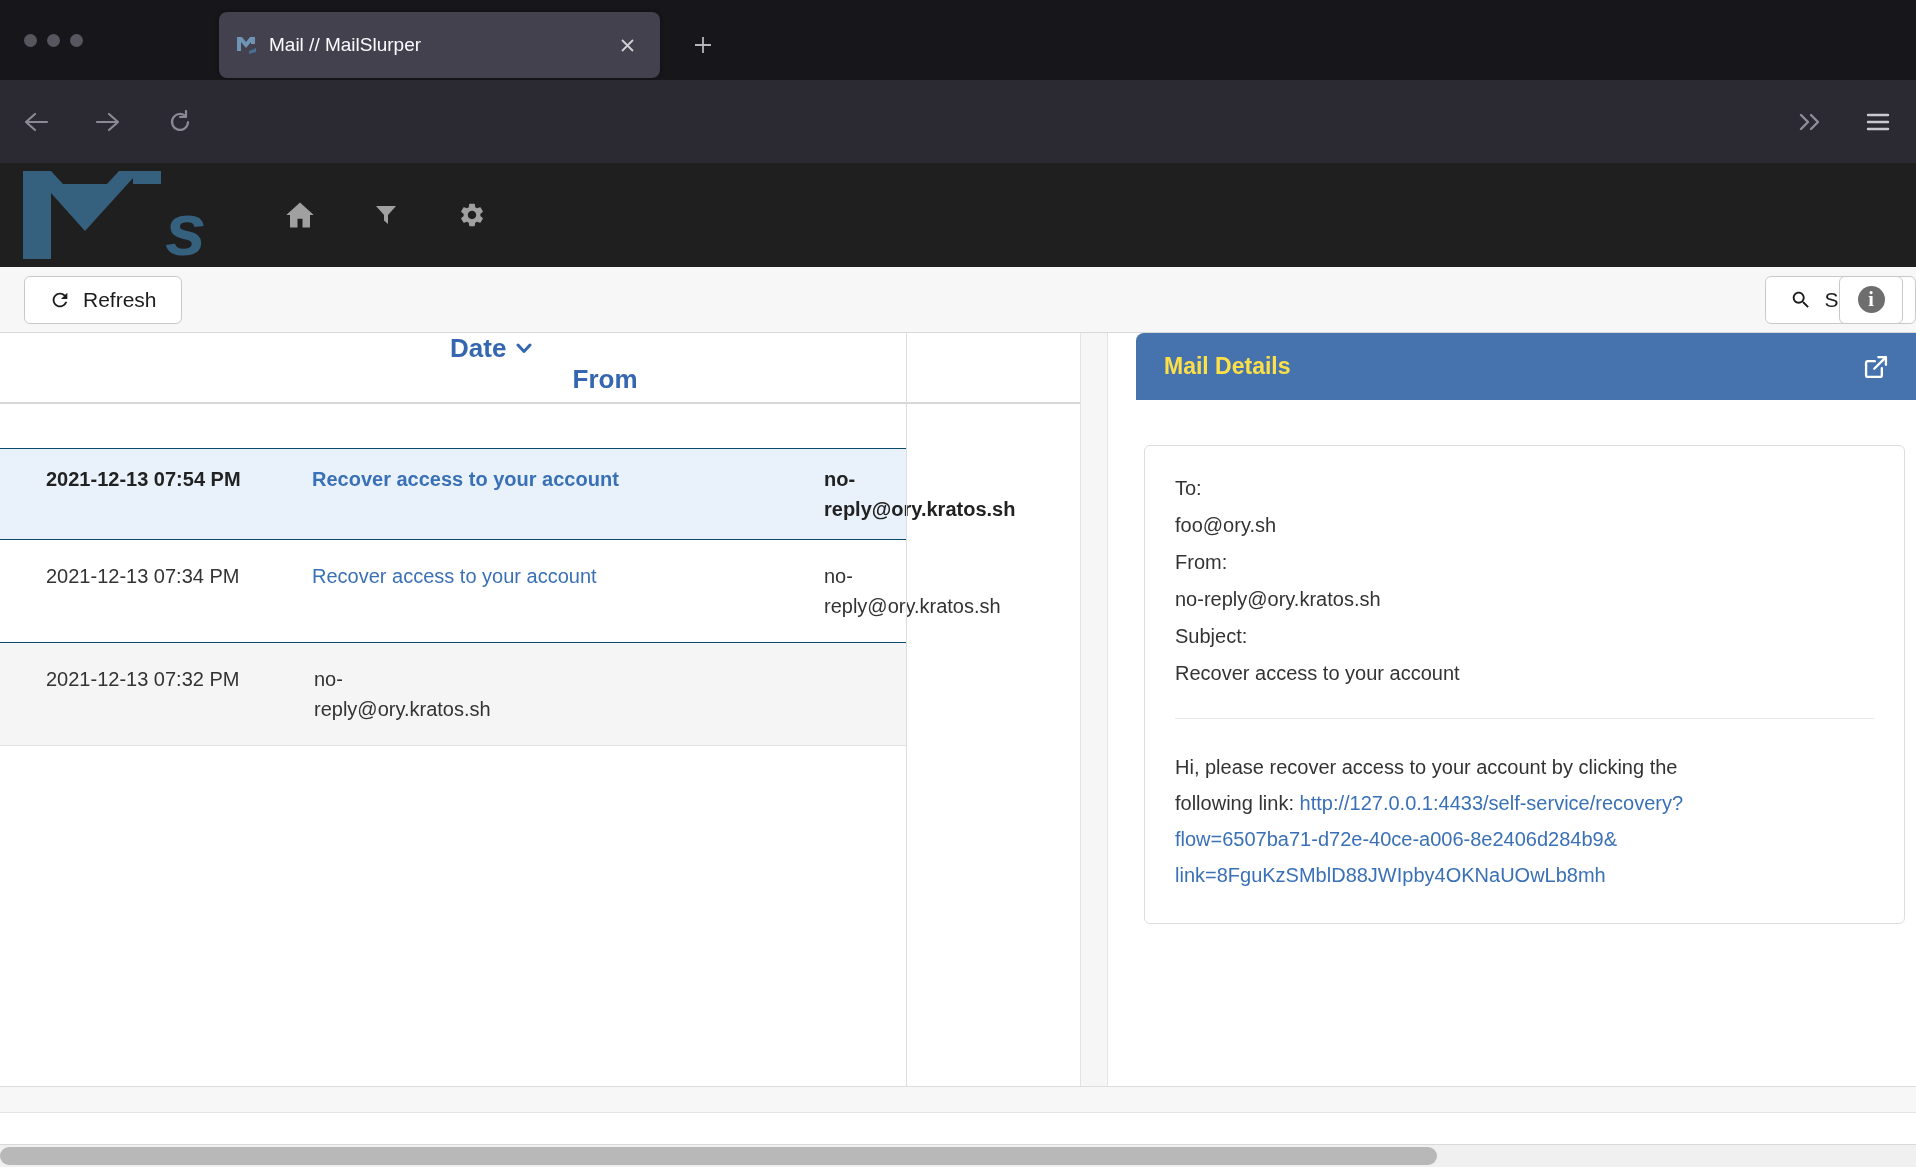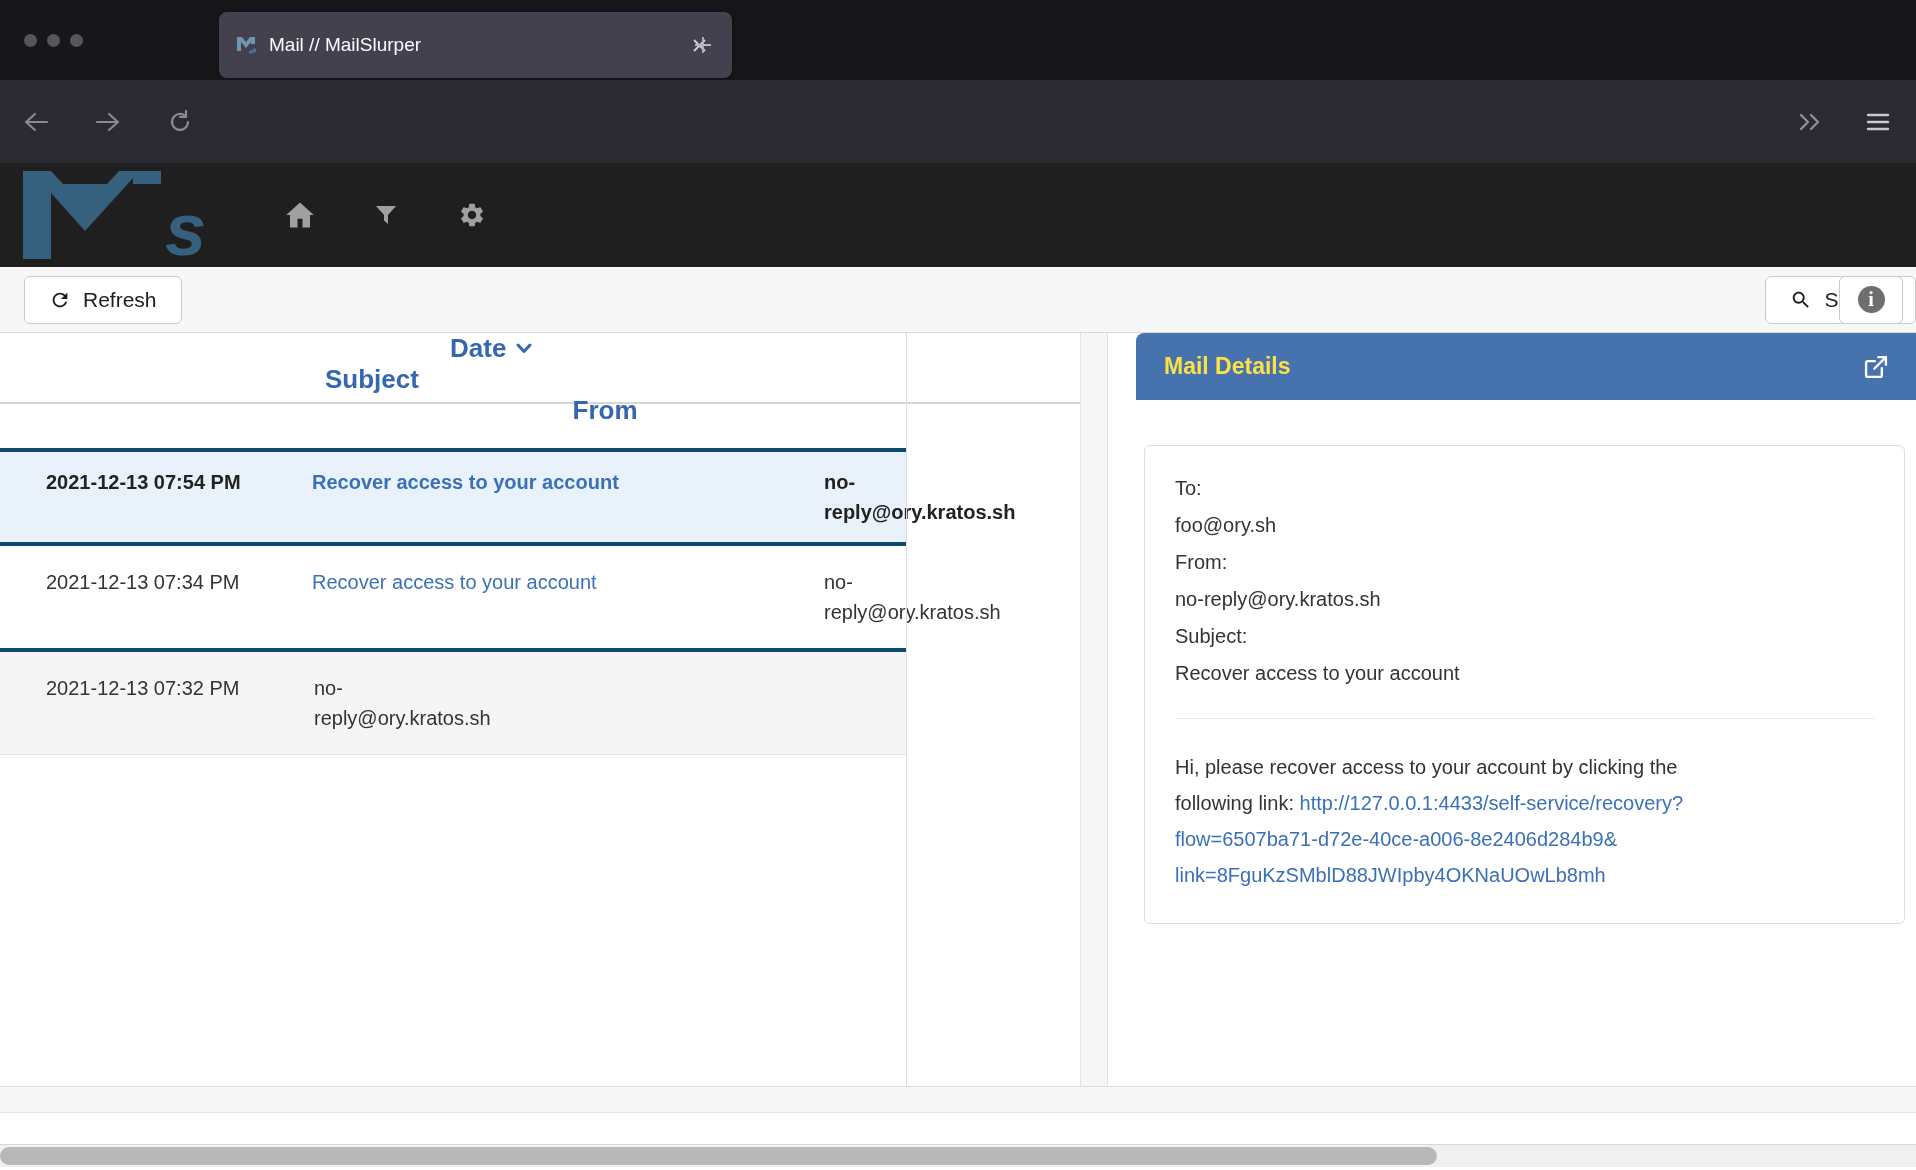--- a/index.html
+++ b/index.html
@@ -7,21 +7,21 @@
     --logo_blue:#35617f; --selected_row:#e9f2fb; --stripe_row:#f5f5f5;
   }
   *{box-sizing:border-box;margin:0;padding:0;}
   html,body{width:1916px;height:1170px;overflow:hidden;}
   body{font-family:"Liberation Sans", sans-serif;background:#fff;}
 
   
   .tabbar{height:80px;background:#17161b;display:flex;align-items:center;position:relative;}
   .traffic{display:flex;gap:10px;margin-left:24px;}
   .traffic span{width:13px;height:13px;border-radius:50%;background:#57565e;display:block;}
-  .tab{position:absolute;left:219px;top:12px;width:513px;height:66px;background:#42414d;
+  .tab{position:absolute;left:219px;top:12px;width:441px;height:66px;background:#42414d;
        border-radius:8px;display:flex;align-items:center;padding:16px 18px;box-shadow:0 0 4px rgba(0,0,0,.4);}
   .tab-title{color:#fbfbfe;font-size:19px;margin-left:12px;flex:1;white-space:nowrap;overflow:hidden;}
   .tab-close{width:30px;height:30px;display:flex;align-items:center;justify-content:center;border-radius:4px;}
   .newtab{position:absolute;left:684px;top:26px;width:38px;height:38px;display:flex;align-items:center;justify-content:center;border-radius:4px;}
 
   .navbar{height:83px;background:#2b2a33;display:flex;align-items:center;position:relative;}
   .nav-icon{width:40px;height:40px;display:flex;align-items:center;justify-content:center;border-radius:4px;}
   .nav-back{margin-left:16px;} .nav-fwd{margin-left:32px;} .nav-reload{margin-left:32px;}
   .urlbar{position:absolute;left:345px;top:15px;width:1308px;height:52px;background:#1c1b22;
           border-radius:8px;display:flex;align-items:center;padding:0 14px;}
@@ -50,21 +50,21 @@
   
   .content{display:flex;height:754px;border-bottom:1px solid #ddd;background:#fff;}
   .left-region{width:1080px;position:relative;background:#fff;flex:none;}
   .vline{position:absolute;left:906px;top:0;bottom:0;width:1px;background:#ddd;}
   .thead{display:flex;height:71px;align-items:center;border-bottom:2px solid #d7d7d7;
          color:var(--header_blue);font-weight:bold;font-size:26px;flex-direction:column;}
   .h-date{width:272px;padding-left:46px;display:flex;align-items:center;gap:10px;}
   .h-subject{width:510px;padding-left:40px;}
   .h-from{flex:1;padding-left:130px;}
   .tgap{height:44px;}
-  .mrow{display:flex;width:906px;border-top:4px solid #0c4a6e;padding:21px 0;font-size:20px;color:#333;cursor:pointer;}
+  .mrow{display:flex;width:906px;border-top:1px solid #0c4a6e;padding:21px 0;font-size:20px;color:#333;cursor:pointer;}
   .mrow:last-child{border-bottom:1px solid #e3e3e3;}
   .mrow.selected{background:var(--selected_row);padding:15px 0;font-weight:bold;color:#222;}
   .mrow.stripe{background:var(--stripe_row);}
   .c-date{width:272px;padding:0 30px 0 46px;line-height:30px;}
   .c-subject{width:510px;padding:0 30px 0 40px;line-height:30px;color:var(--link_blue);}
   .mrow.selected .c-subject{font-weight:bold;}
   .c-from{width:124px;padding-left:42px;line-height:30px;overflow:visible;white-space:normal;}
 
   .gutter{width:28px;background:#f6f6f6;border-left:1px solid #e3e3e3;border-right:1px solid #e3e3e3;flex:none;}
   .details-region{flex:1;background:#fff;min-width:0;}
@@ -192,21 +192,20 @@
 
   <div class="left-region">
     <div class="vline"></div>
     <div class="thead">
       <span class="h-date">
         <span>Date</span>
         <svg width="16" height="11" viewBox="0 0 16 11">
             <path d="M2 2 L8 8.5 L14 2" stroke="#3467af" stroke-width="3" fill="none" stroke-linecap="round" stroke-linejoin="round"></path>
           </svg>
       </span>
-      <span class="h-subject">Subject</span>
       <span class="h-from">From</span>
     </div>
     <div class="tgap"></div>
 
     <div class="mrow selected">
       <span class="c-date">2021-12-13 07:54 PM</span>
       <span class="c-subject">Recover access to your account</span>
       <span class="c-from">no-reply@ory.kratos.sh</span>
     </div>
     <div class="mrow">

